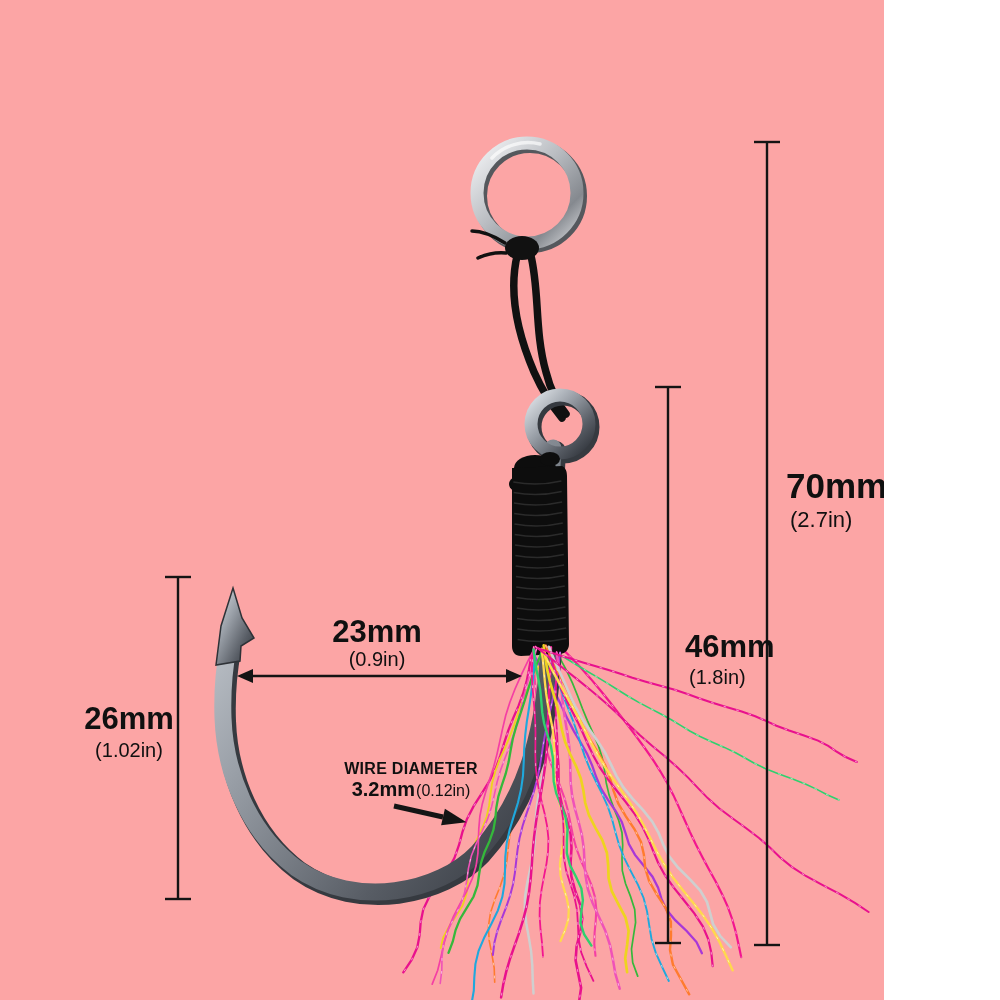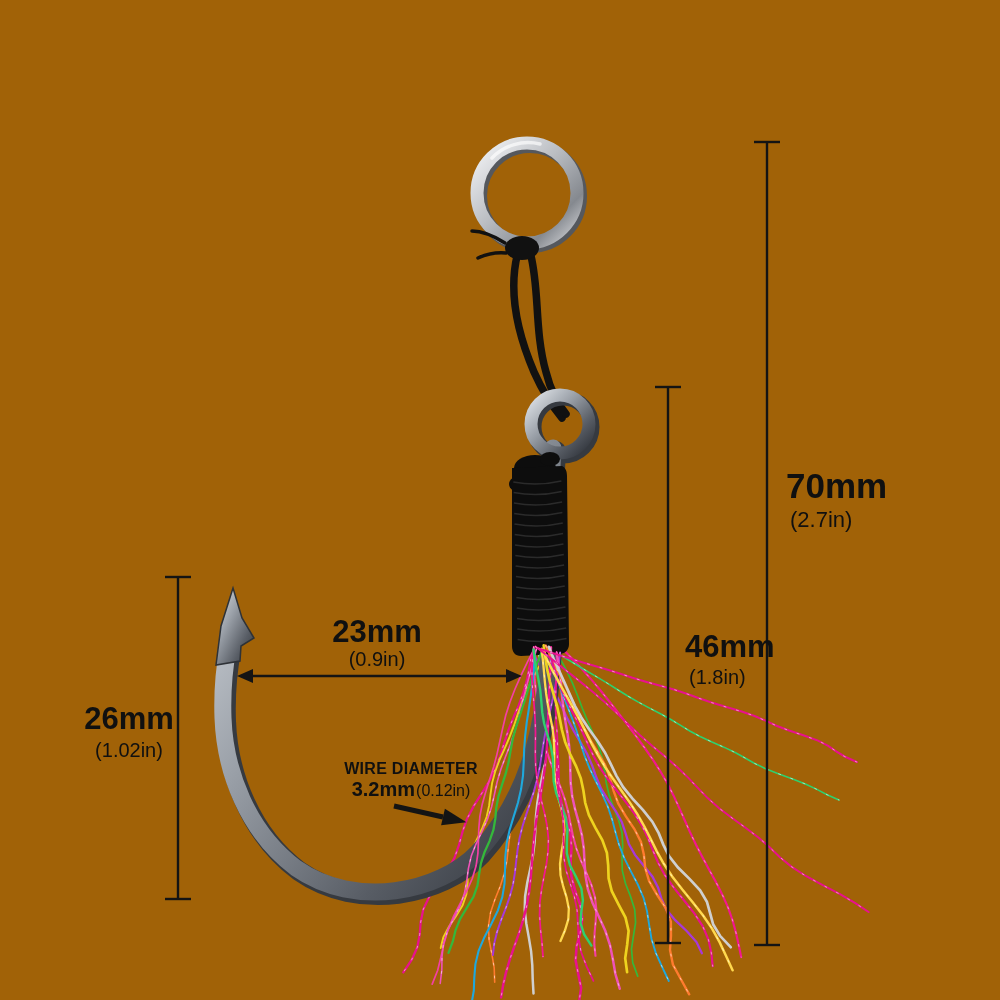--- a/index.html
+++ b/index.html
@@ -1,16 +1,16 @@
 <!DOCTYPE html>
 <html><head>
 <meta charset="utf-8">
 <style>
   html,body{margin:0;padding:0;background:#ffffff;}
-  .stage{position:relative;width:1000px;height:1000px;background:#a16207;overflow:hidden;}
+  .stage{position:relative;width:884px;height:1000px;background:#fca5a5;overflow:hidden;}
   svg{display:block;}
   text{font-family:"Liberation Sans","DejaVu Sans",sans-serif;fill:#101010;}
   .dim{stroke:#141414;stroke-width:2.4;fill:none;}
   .dim-arrow{fill:#141414;stroke:none;}
   .mm-lg{font-size:35px;font-weight:700;}
   .mm-md{font-size:31px;font-weight:700;}
   .inch-lg{font-size:22px;font-weight:400;}
   .inch-md{font-size:20px;font-weight:400;}
   .wire-label{font-size:16px;font-weight:700;letter-spacing:.3px;}
   .wire-mm{font-size:20px;font-weight:700;}

